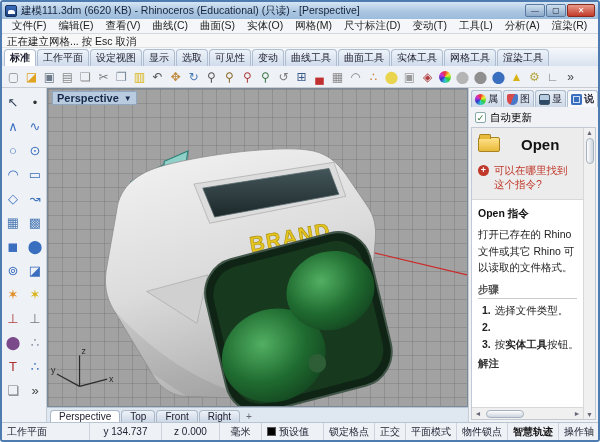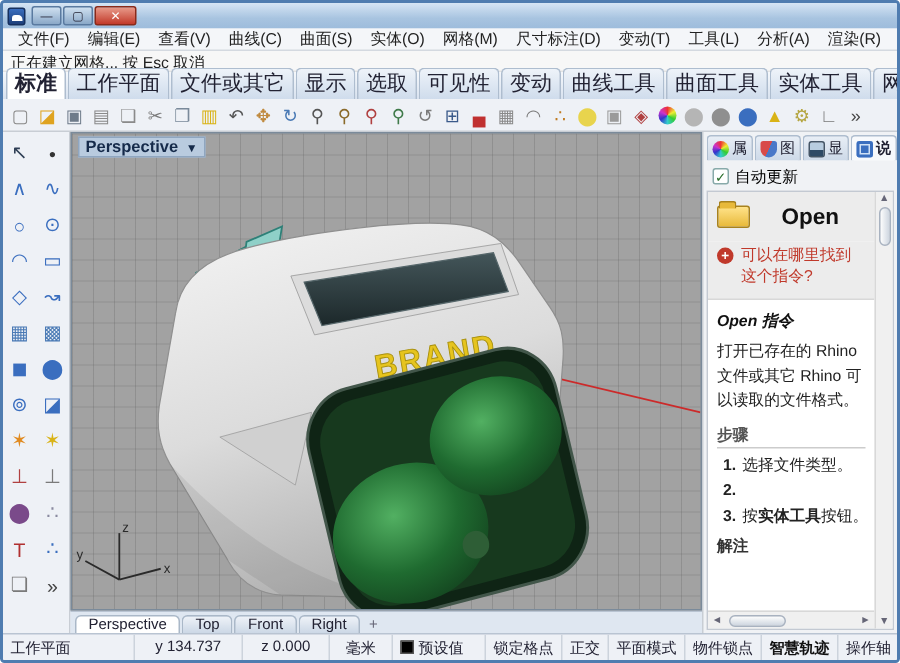--- a/index.html
+++ b/index.html
@@ -29,21 +29,21 @@
 
   
   .cmd-hist { height:14px; flex:0 0 14px; background:#f7f7f7; border-bottom:1px solid #e3e3e3;
     font-size:10.5px; color:#222; padding:1px 5px; white-space:nowrap; }
   .cmd-prompt { height:15px; flex:0 0 15px; background:#fff; border-bottom:1px solid #c9ced6;
     font-size:10.5px; color:#222; padding:1px 5px; }
 
   
   .ribbon { height:18px; flex:0 0 18px; display:flex; align-items:flex-end;
     background:linear-gradient(#f5f8fc,#d8e2ef); padding:2px 2px 0 2px; }
-  .rtab { font-size:14px; color:#223; padding:1px 5px 1px; margin-right:1px; white-space:nowrap;
+  .rtab { font-size:10px; color:#223; padding:1px 5px 1px; margin-right:1px; white-space:nowrap;
     border:1px solid #aebdcf; border-bottom:none; border-radius:4px 4px 0 0;
     background:linear-gradient(#eef3f9,#cfdcec); }
   .rtab.active { background:#fff; font-weight:bold; }
 
   
   .toolbar { height:22px; flex:0 0 22px; display:flex; align-items:center; gap:1px;
     background:#eef1f6; border-bottom:1px solid #c8cdd4; padding:0 3px; overflow:hidden; }
   .tbico { width:17px; height:17px; flex:0 0 17px; display:flex; align-items:center; justify-content:center;
     font-size:12px; border-radius:2px; }
   .g-colorwheel { color:transparent !important;
@@ -100,21 +100,21 @@
   .open-header { background:#ececec; display:flex; align-items:center; gap:21px; padding:8px 6px; }
   .folder-icon { width:22px; height:15px; background:linear-gradient(#ffe38a,#e8b93a);
     border:1px solid #a8821e; border-radius:2px; position:relative; }
   .folder-icon::before { content:""; position:absolute; top:-4px; left:0; width:10px; height:4px;
     background:#e8b93a; border:1px solid #a8821e; border-bottom:none; border-radius:2px 2px 0 0; }
   .open-title { font-size:15px; font-weight:bold; color:#111; }
   .find-row { background:#ececec; display:flex; gap:5px; padding:2px 6px 8px; border-bottom:1px solid #d8d8d8;
     color:#c0392b; line-height:1.35; }
   .plus-badge { width:11px; height:11px; flex:0 0 11px; border-radius:50%; background:#c0392b; color:#fff;
     font-size:9px; line-height:11px; text-align:center; font-weight:bold; margin-top:2px; }
-  .cmd-heading { font-weight:bold; color:#111; padding:7px 6px 3px;font-style:italic; }
+  .cmd-heading { font-weight:bold; color:#111; padding:7px 6px 3px; }
   .help-para { padding:2px 6px 4px; line-height:1.55; color:#222; }
   .steps-heading { color:#555; font-weight:bold; padding:4px 6px 1px; margin:0 6px; border-bottom:1px solid #ccc;
     padding-left:0; }
   .steps { list-style:none; padding:3px 4px 0 10px; }
   .steps li { display:flex; gap:4px; line-height:1.6; color:#222; }
   .step-num { font-weight:bold; }
   .footer-heading { font-weight:bold; color:#333; padding:4px 6px 0; }
   .hscroll { margin-top:auto; height:12px; flex:0 0 12px; background:#f0f0f0; border-top:1px solid #d8d8d8;
     display:flex; align-items:center; font-size:7px; color:#667; }
   .hs-btn { width:12px; text-align:center; }
@@ -139,20 +139,21 @@
   #status-left .scell:nth-child(4){ min-width:42px; }
   #status-left .scell:nth-child(5){ min-width:62px; justify-content:flex-start; }
 </style>
 </head>
 <body>
 
 <div class="window">
 
   <div class="titlebar">
     <span class="app-icon"></span>
+    <span class="title-text">建模111.3dm (6620 KB) - Rhinoceros (Educational) (只读) - [Perspective]</span>
     <span class="win-controls">
       <span class="win-btn">—</span>
       <span class="win-btn">▢</span>
       <span class="win-btn close">✕</span>
     </span>
   </div>
 
   <div class="menubar" id="menu-bar">
       <span class="menu-item">文件(F)</span>
       <span class="menu-item">编辑(E)</span>
@@ -167,21 +168,21 @@
       <span class="menu-item">分析(A)</span>
       <span class="menu-item">渲染(R)</span>
       <span class="menu-item">面板(P)</span>
     </div>
 
   <div class="cmd-hist">正在建立网格... 按 Esc 取消</div>
 
   <div class="ribbon" id="ribbon-tabs">
       <span class="rtab active">标准</span>
       <span class="rtab">工作平面</span>
-      <span class="rtab">文件或其它</span>
+      <span class="rtab">设定视图</span>
       <span class="rtab">显示</span>
       <span class="rtab">选取</span>
       <span class="rtab">可见性</span>
       <span class="rtab">变动</span>
       <span class="rtab">曲线工具</span>
       <span class="rtab">曲面工具</span>
       <span class="rtab">实体工具</span>
       <span class="rtab">网格工具</span>
       <span class="rtab">渲染工具</span>
     </div>

